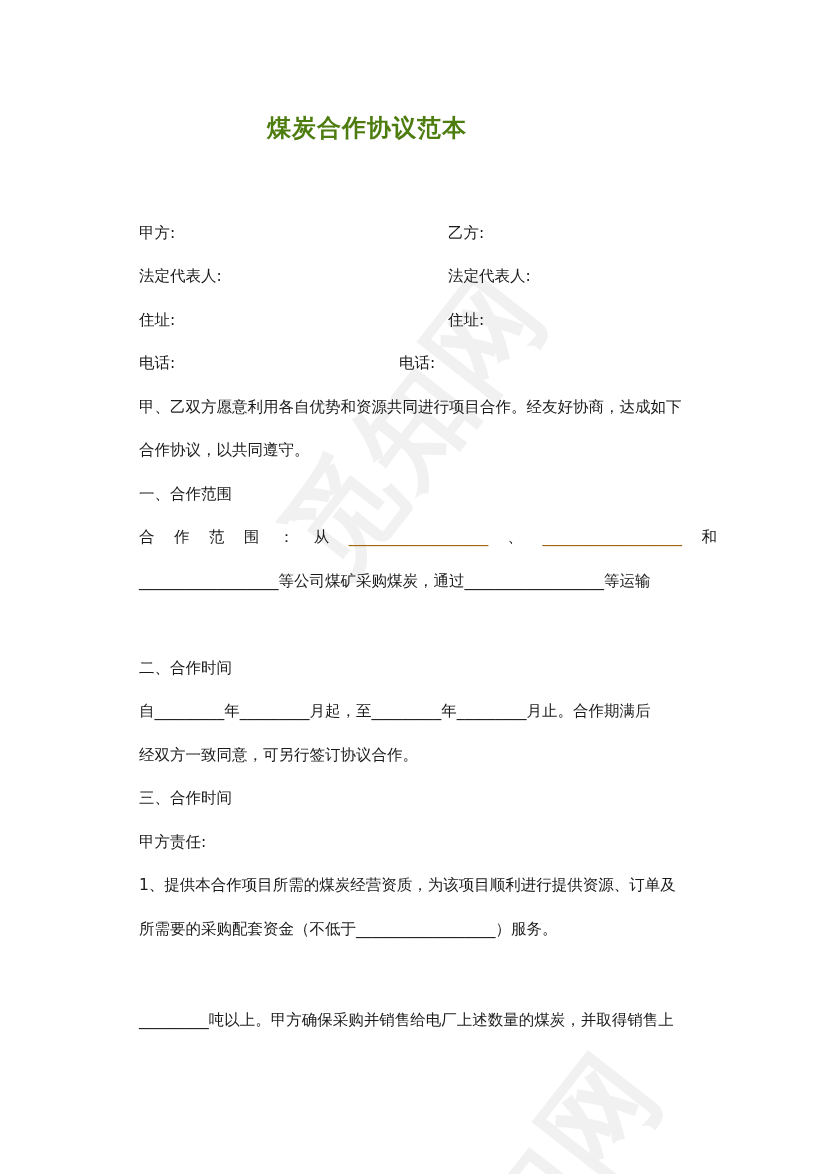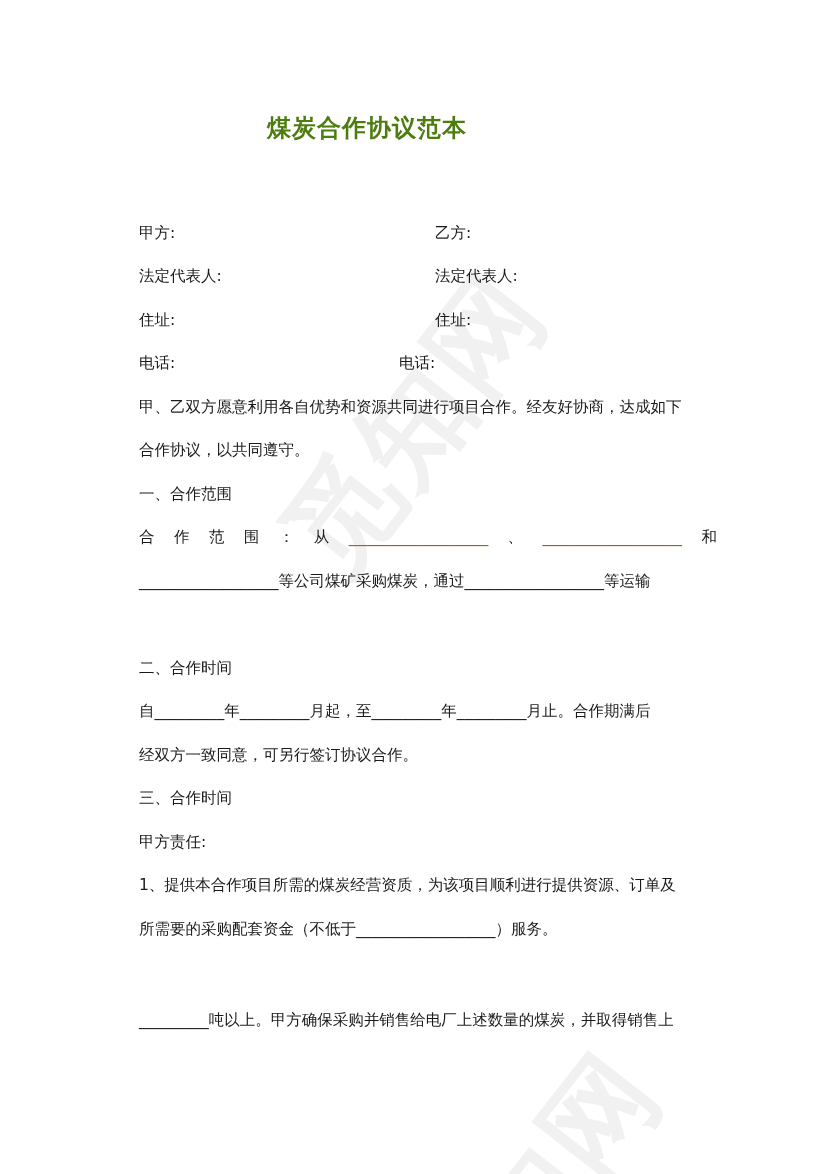--- a/index.html
+++ b/index.html
@@ -57,21 +57,21 @@
       line-height: 20px;
       white-space: pre;
       z-index: 1;
       margin-left: 13px;
     }
     .line.justify {
       width: 578px;
       display: flex;
       justify-content: space-between;
     }
-    .col2 { left: 422px; }
+    .col2 { left: 435px; }
     .col-phone2 { left: 386px; }
     .blank { letter-spacing: 0; color: #a16207; }
   </style>
 </head>
 <body>
 
 <div class="page">
 
   <div class="watermark wm1">觅知网</div>
   <div class="watermark wm2">觅知网</div>

